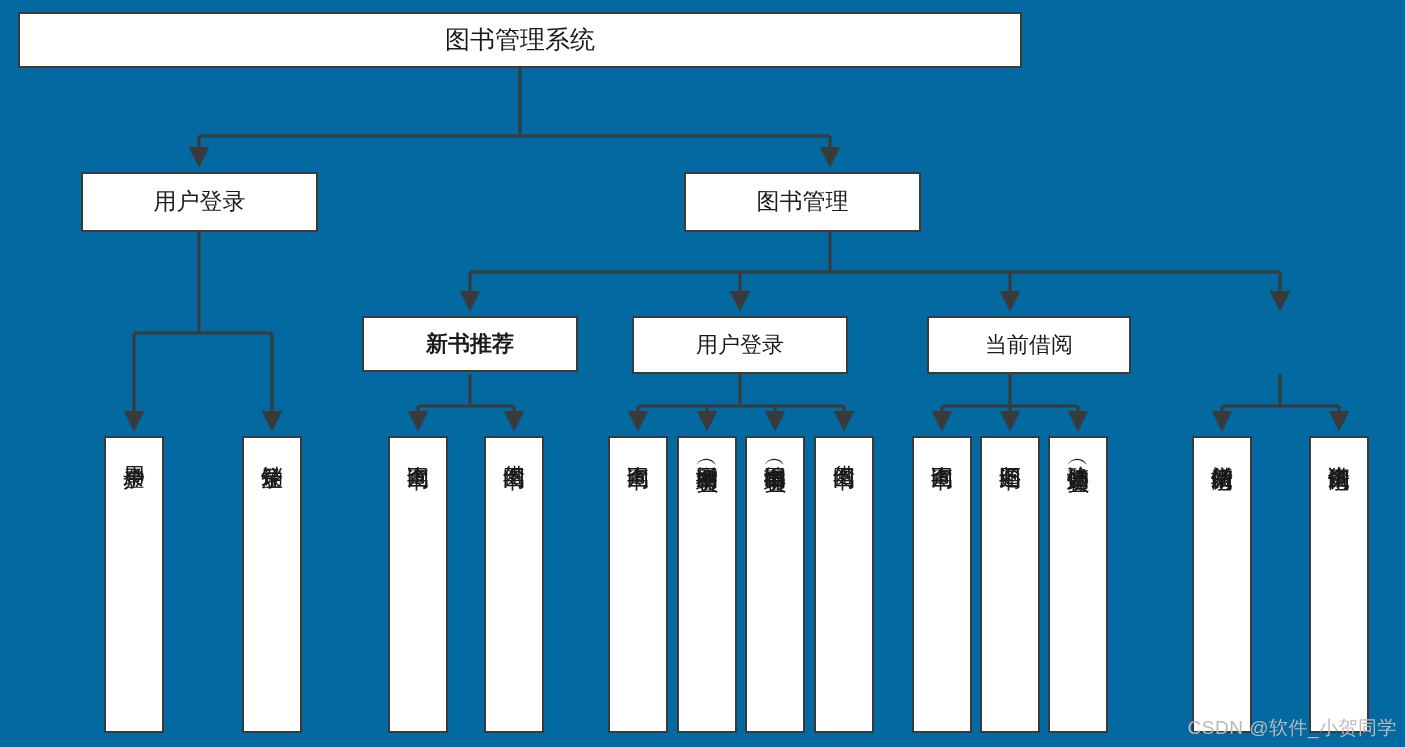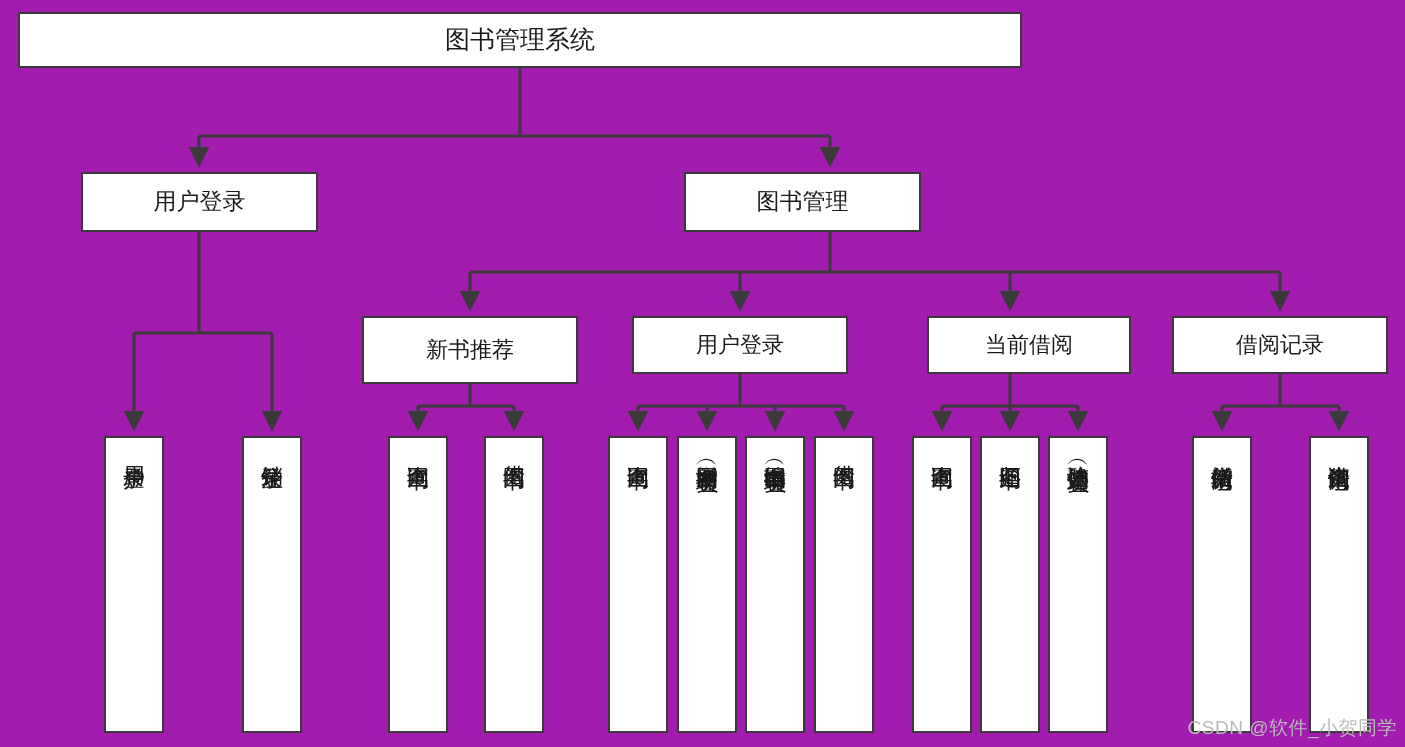--- a/index.html
+++ b/index.html
@@ -8,21 +8,21 @@
     padding: 0;
     background: #ffffff;
   }
   body {
     font-family: "Liberation Sans", "DejaVu Sans", sans-serif;
   }
   #diagram-root {
     position: relative;
     width: 1405px;
     height: 747px;
-    background: #a21caf;
+    background: #0369a1;
     overflow: hidden;
   }
   #connector-layer {
     position: absolute;
     left: 0;
     top: 0;
     width: 1405px;
     height: 747px;
     pointer-events: none;
   }
@@ -129,31 +129,28 @@
     <span class="htext">图书管理系统</span>
   </div>
 
   <div class="node level-2" style="left:81px; top:172px; width:237px; height:60px;">
     <span class="htext">用户登录</span>
   </div>
   <div class="node level-2" style="left:684px; top:172px; width:237px; height:60px;">
     <span class="htext">图书管理</span>
   </div>
 
-  <div class="node level-3" style="left:362px; top:316px; width:216px; height:68px;">
+  <div class="node level-3" style="left:362px; top:316px; width:216px; height:56px;font-weight:bold;">
     <span class="htext">新书推荐</span>
   </div>
   <div class="node level-3" style="left:632px; top:316px; width:216px; height:58px;">
     <span class="htext">用户登录</span>
   </div>
   <div class="node level-3" style="left:927px; top:316px; width:204px; height:58px;">
     <span class="htext">当前借阅</span>
-  </div>
-  <div class="node level-3" style="left:1172px; top:316px; width:216px; height:58px;">
-    <span class="htext">借阅记录</span>
   </div>
 
   <div class="node leaf" style="left:104px; top:436px; width:60px; height:297px;">
     <span class="vtext">用户登录</span>
   </div>
   <div class="node leaf" style="left:242px; top:436px; width:60px; height:297px;">
     <span class="vtext">注销登录</span>
   </div>
 
   <div class="node leaf" style="left:388px; top:436px; width:60px; height:297px;">

